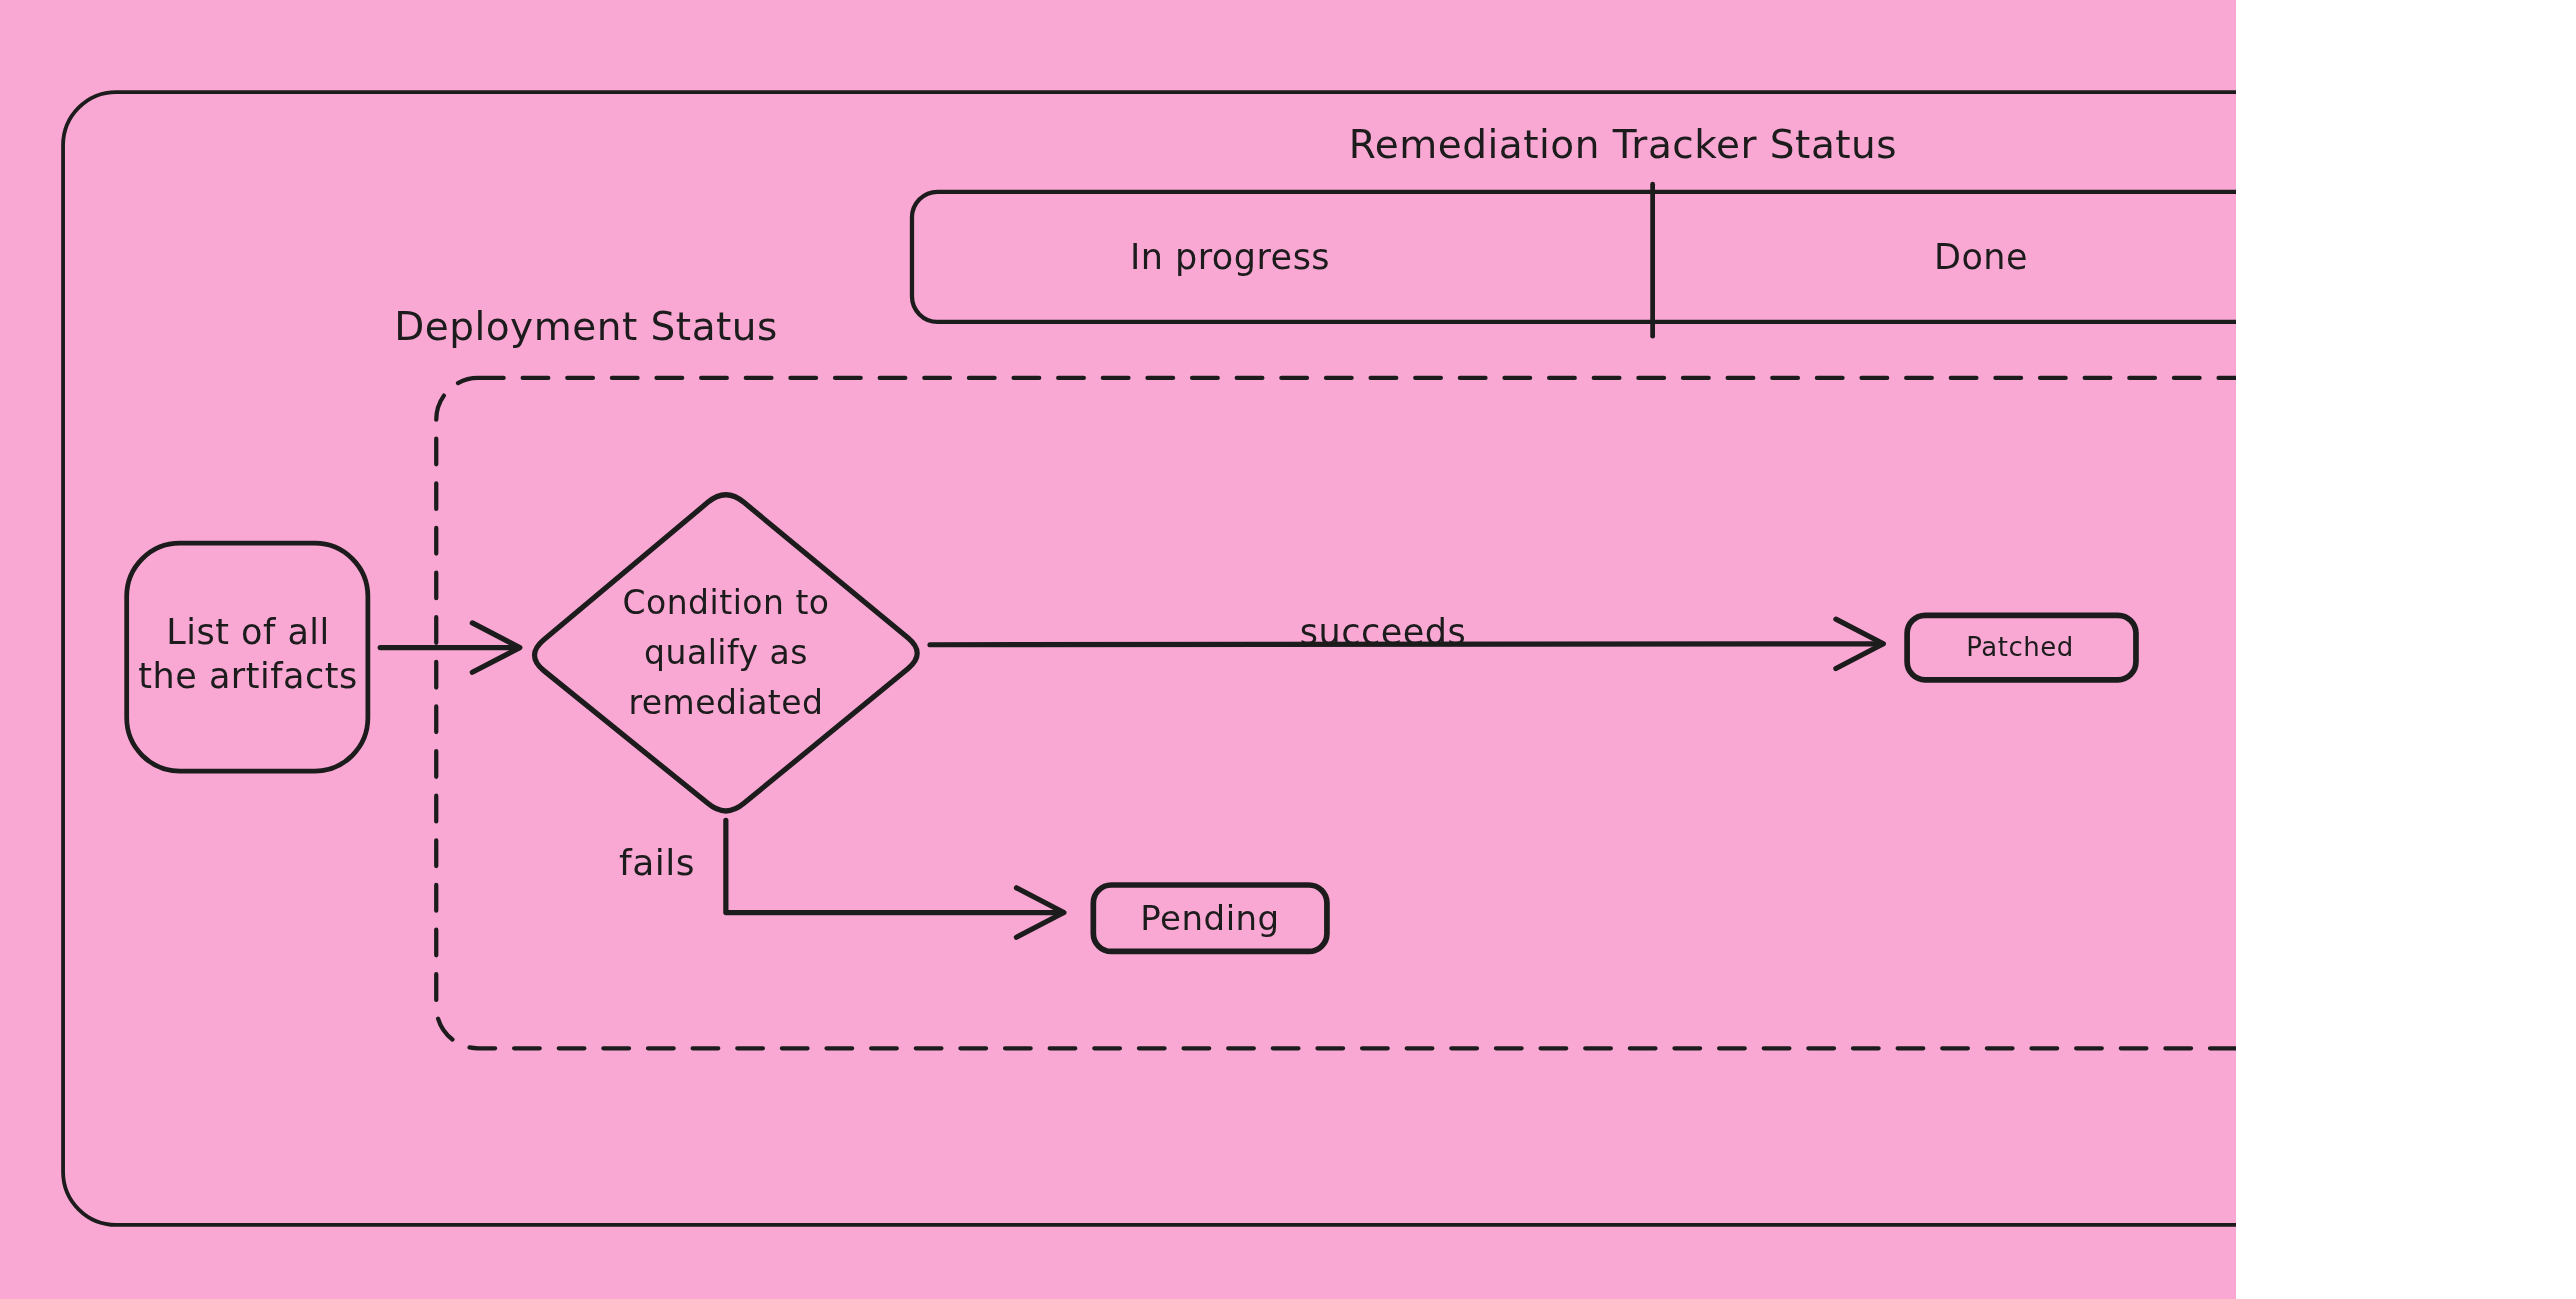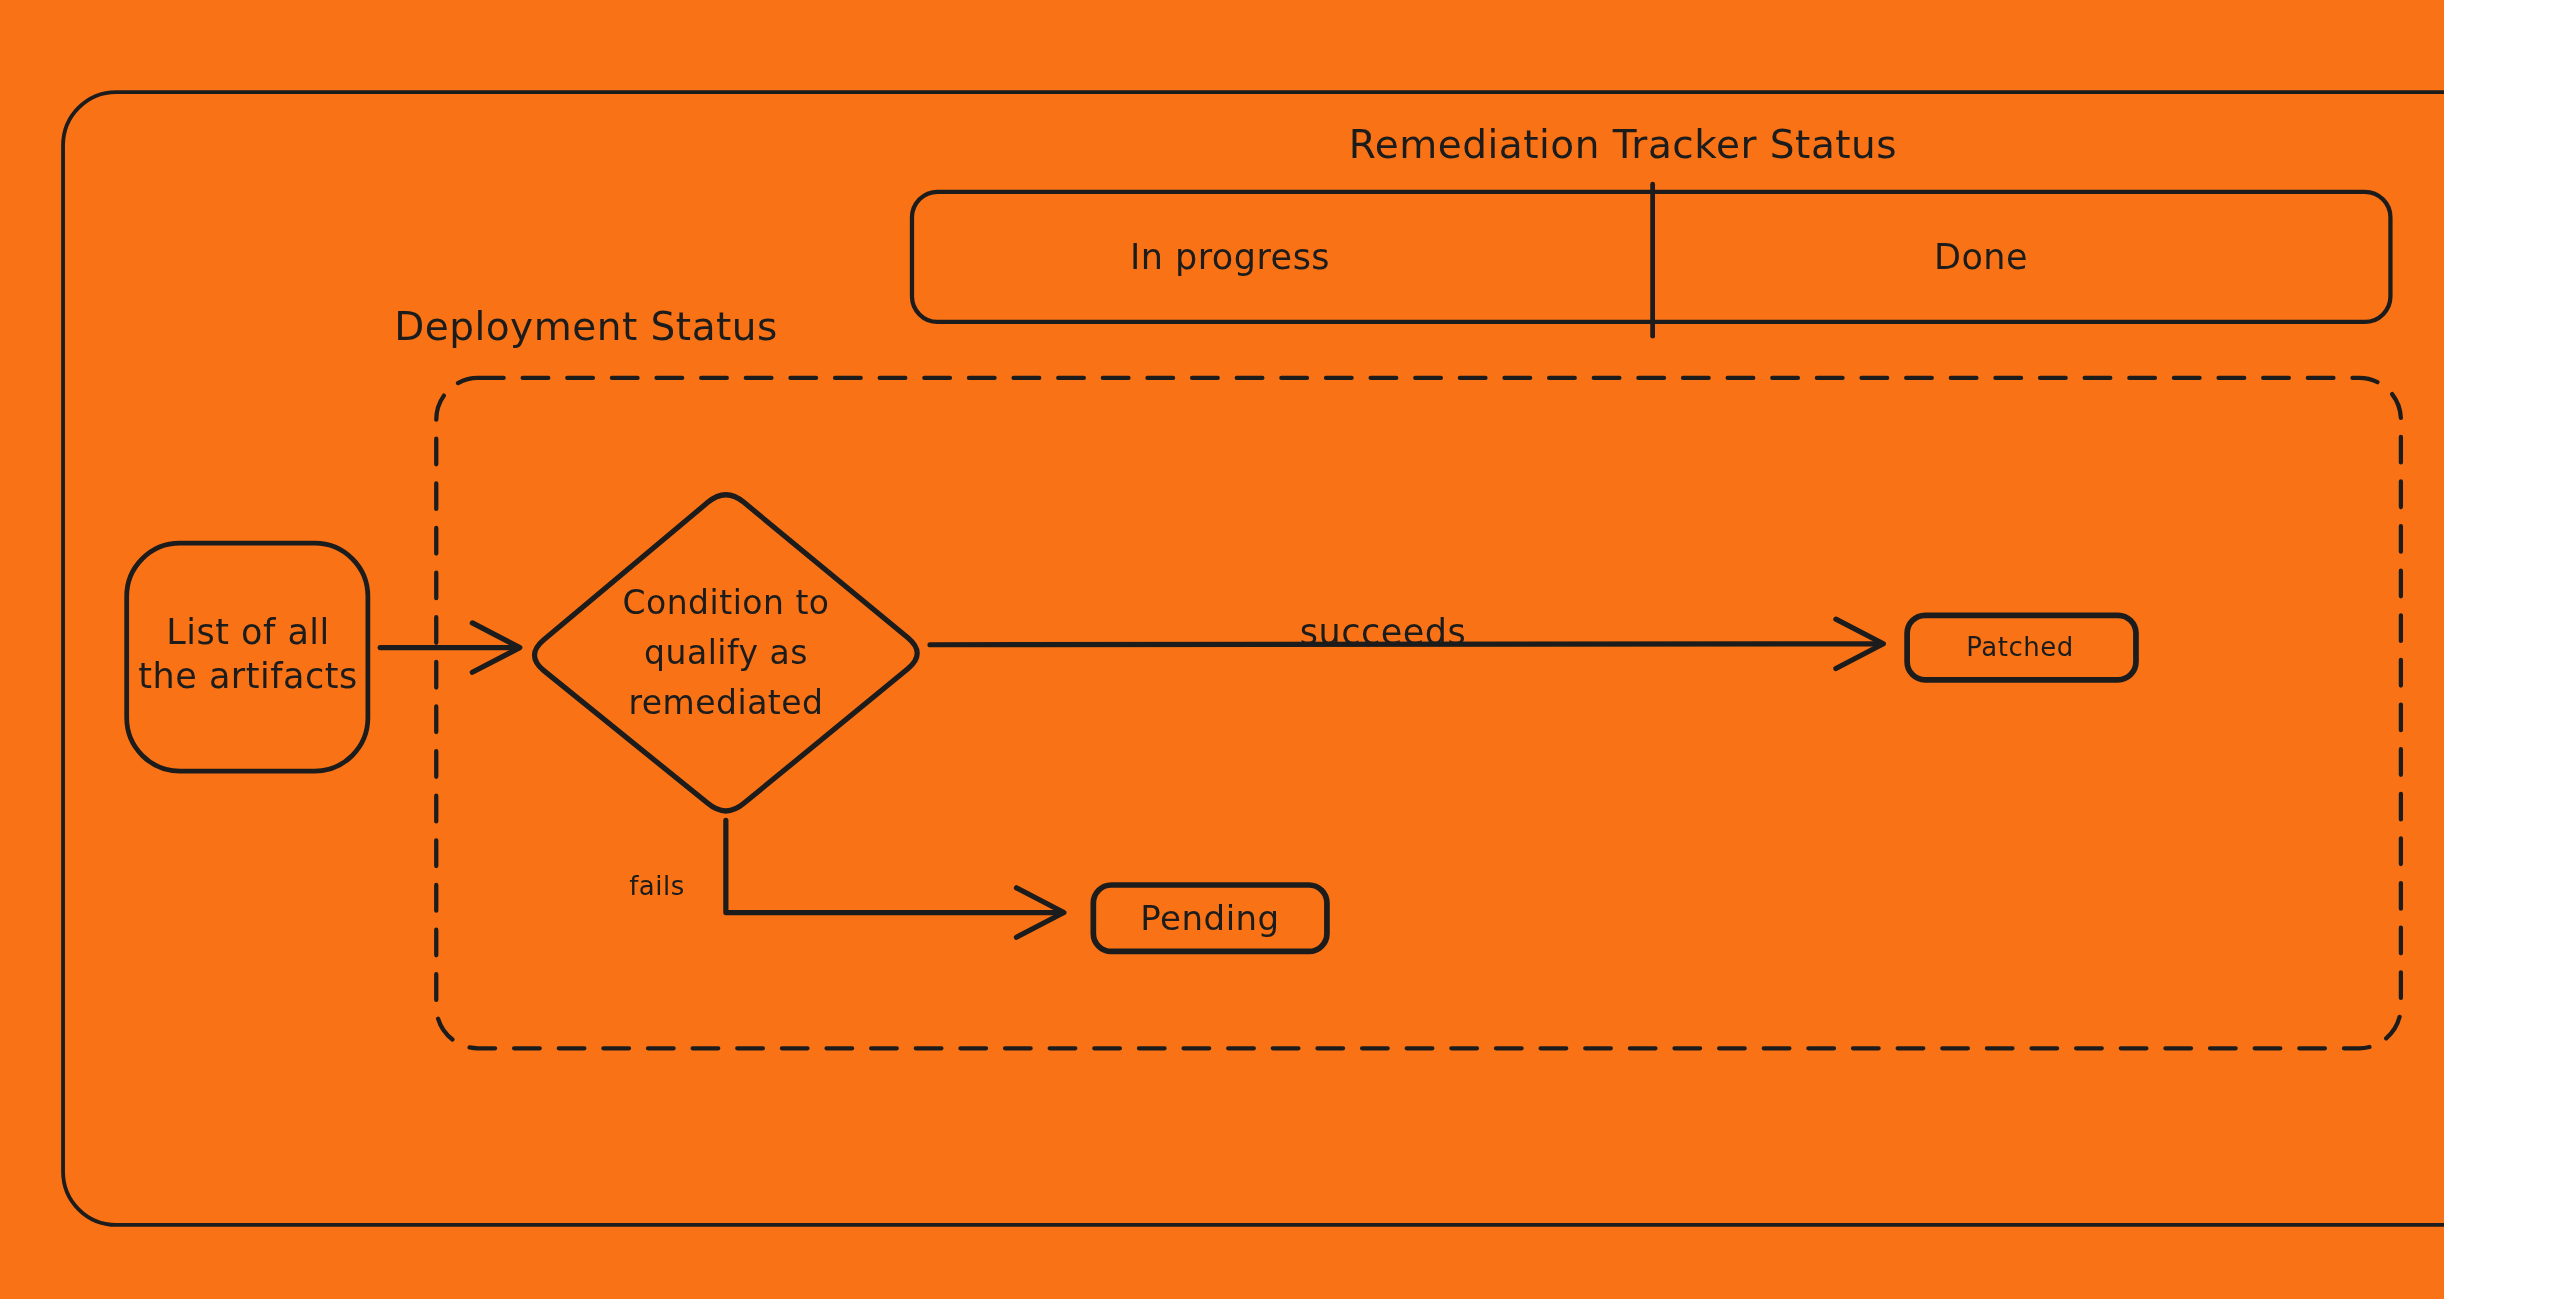--- a/index.html
+++ b/index.html
@@ -2,23 +2,23 @@
 <html style="font-size:15px"><head>
 <meta charset="utf-8">
 <style>
   html, body {
     margin: 0;
     padding: 0;
     background: #ffffff;
   }
   .stage {
     position: relative;
-    width: 2444px;
+    width: 2236px;
     height: 1299px;
-    background: #f97316;
+    background: #f9a8d4;
     font-family: "DejaVu Sans", "Liberation Sans", sans-serif;
     color: #1c1c1c;
     overflow: hidden;
   }
   .strokes {
     position: absolute;
     left: 0;
     top: 0;
     width: 2576px;
     height: 1299px;
@@ -37,21 +37,21 @@
     letter-spacing: 0.5px;
   }
   .lbl div { white-space: nowrap; }
   .title      { left: 1623px; top: 144px;  font-size: 39px; }
   .inprogress { left: 1230px; top: 257px;  font-size: 35px; }
   .done       { left: 1981px; top: 257px;  font-size: 35px; }
   .deploy     { left: 586px;  top: 326px;  font-size: 39px; }
   .artifacts  { left: 248px;  top: 654px;  font-size: 35px; line-height: 44px; }
   .condition  { left: 726px;  top: 653px;  font-size: 33px; line-height: 50px; }
   .succeeds   { left: 1383px; top: 632px;  font-size: 35px; }
-  .fails      { left: 657px;  top: 862px;  font-size: 26px; margin-top: 24px; }
+  .fails      { left: 657px;  top: 862px;  font-size: 36px; }
   .patched    { left: 2020px; top: 647px;  font-size: 26px; }
   .pending    { left: 1210px; top: 918px;  font-size: 34px; }
 </style>
 </head>
 <body>
 
 <div class="stage">
 
   <svg class="strokes" viewBox="0 0 2712 1368">
 

